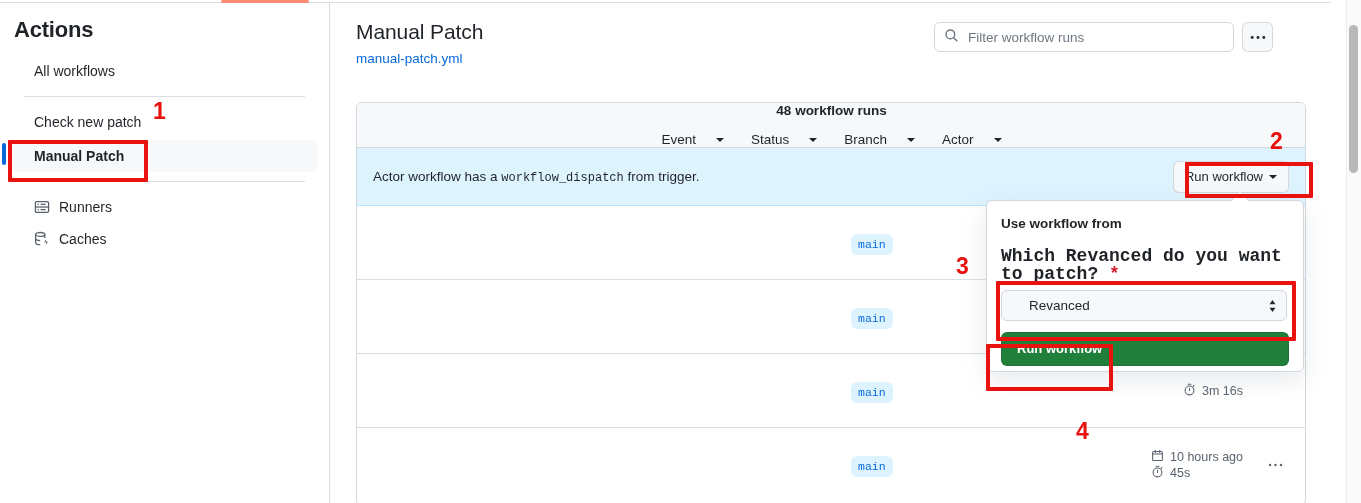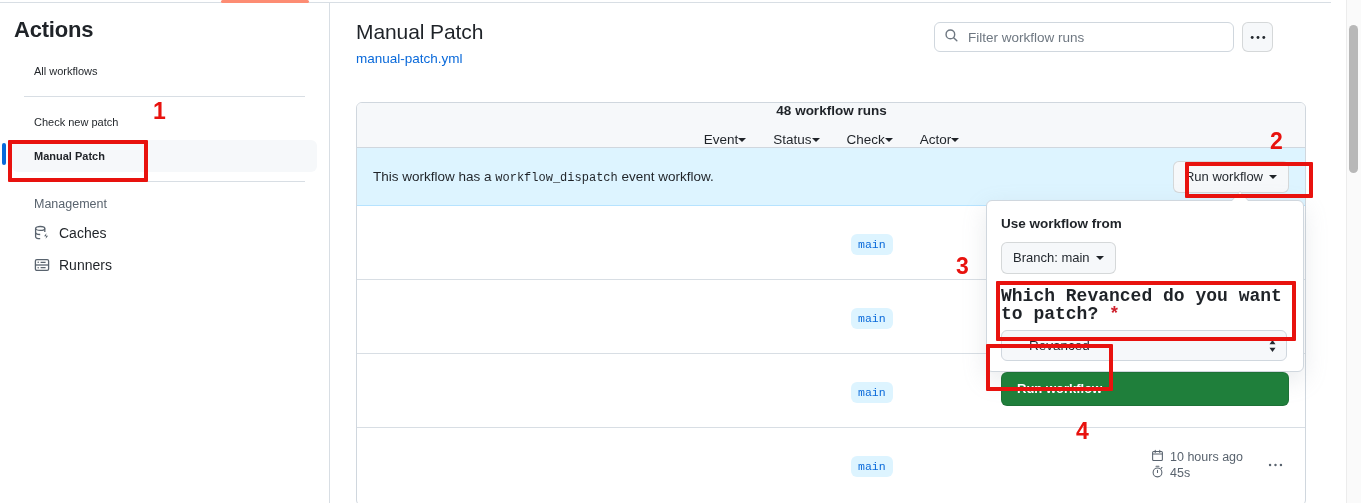--- a/index.html
+++ b/index.html
@@ -37,21 +37,21 @@
     font-size: 22px; font-weight: 700; color: #1f2328; letter-spacing: -0.2px;
   }
   .new-workflow-btn {
     font-size: 12.5px; color: #24292f; background: #f6f8fa;
     border: 1px solid rgba(27,31,36,0.15); border-radius: 6px;
     padding: 5px 12px; line-height: 18px; cursor: pointer; white-space: nowrap;
   }
   .side-list { padding: 0 12px; }
   .side-item {
     position: relative; display: flex; gap: 8px;
-    font-size: 11px; color: #1f2328; border-radius: 6px;
+    font-size: 14px; color: #1f2328; border-radius: 6px;
     padding: 6px 10px; margin: 2px 0; cursor: pointer; line-height: 20px;
   }
   .side-item.selected {
     background: #f6f8fa; font-weight: 600;
   }
   .side-item.selected::before {
     content: ""; position: absolute; left: -10px; top: 3px;
     width: 4px; height: 22px; background: #0969da; border-radius: 6px;
   }
   .side-divider { height: 1px; background: #d8dee4; margin: 9px 12px 9px 12px; }
@@ -98,21 +98,21 @@
   .runs-header {
     height: 45px; background: #f6f8fa; border-bottom: 1px solid #d0d7de;
     display: flex; align-items: center; justify-content: space-between;
     padding: 0 18px 0 19px;
     flex-direction: column;
   }
   .runs-count { font-size: 13.5px; font-weight: 600; color: #1f2328; }
   .filters { display: flex; align-items: center; gap: 27px; }
   .filter-item {
     font-size: 13.5px; color: #1f2328; cursor: pointer;
-    display: inline-flex; align-items: center; gap: 0;
+    display: inline-flex; align-items: center; gap: 20px;
   }
   .caret { width: 0; height: 0; border-left: 4px solid transparent; border-right: 4px solid transparent; border-top: 4px solid #1f2328; display: inline-block; }
 
   .dispatch-banner {
     height: 58px; background: #ddf4ff; border-bottom: 1px solid #b6e3ff;
     display: flex; align-items: center; justify-content: space-between;
     padding: 0 16px 0 16px;
   }
   .dispatch-text { font-size: 13.5px; color: #1f2328; }
   .mono { font-family: "Liberation Mono", "DejaVu Sans Mono", monospace; font-size: 12px; }
@@ -212,45 +212,44 @@
         <span>All workflows</span>
       </div>
       <div class="side-divider"></div>
       <div class="side-item side-item-indent">
         <span>Check new patch</span>
       </div>
       <div class="side-item side-item-indent selected">
         <span>Manual Patch</span>
       </div>
       <div class="side-divider"></div>
-      <div class="side-section-label">Management</div>
+      <div class="side-mgmt">
+        <span class="side-icon">
+          <svg width="16" height="16" viewBox="0 0 16 16" fill="none" stroke="#59636e" stroke-width="1.3">
+            <rect x="1.4" y="2.6" width="13.2" height="10.8" rx="1.4"></rect>
+            <path d="M1.4 8h13.2"></path>
+            <circle cx="4.2" cy="5.3" r="0.75" fill="#59636e" stroke="none"></circle>
+            <circle cx="4.2" cy="10.7" r="0.75" fill="#59636e" stroke="none"></circle>
+            <path d="M6.6 5.3h5M6.6 10.7h5"></path>
+          </svg>
+        </span>
+        <span>Runners</span>
+      </div>
       <div class="side-mgmt">
         <span class="side-icon">
           <svg width="16" height="16" viewBox="0 0 16 16" fill="none" stroke="#59636e" stroke-width="1.3">
             <ellipse cx="6.2" cy="3.4" rx="4.6" ry="1.9"></ellipse>
             <path d="M1.6 3.4v8.4c0 1 2 1.9 4.6 1.9"></path>
             <path d="M10.8 3.4v3.6"></path>
             <path d="M1.6 7.6c0 1 2 1.9 4.6 1.9"></path>
             <path d="M12.4 8.2l-2.3 3h2.1l-.6 2.6 2.5-3.1h-2.1z" fill="#59636e" stroke="none"></path>
           </svg>
         </span>
         <span>Caches</span>
       </div>
-      <div class="side-mgmt">
-        <span class="side-icon">
-          <svg width="16" height="16" viewBox="0 0 16 16" fill="none" stroke="#59636e" stroke-width="1.3">
-            <rect x="1.4" y="2.6" width="13.2" height="10.8" rx="1.4"></rect>
-            <path d="M1.4 8h13.2"></path>
-            <circle cx="4.2" cy="5.3" r="0.75" fill="#59636e" stroke="none"></circle>
-            <circle cx="4.2" cy="10.7" r="0.75" fill="#59636e" stroke="none"></circle>
-            <path d="M6.6 5.3h5M6.6 10.7h5"></path>
-          </svg>
-        </span>
-        <span>Runners</span>
-      </div>
     </div>
   </div>
 
   <div class="main">
     <div class="main-head">
       <div class="page-title">Manual Patch</div>
       <div class="page-sub">manual-patch.yml</div>
     </div>
 
     <div class="search-wrap">
@@ -278,35 +277,35 @@
         <div class="filters">
           <div class="filter-item">
             <span>Event</span>
             <span class="caret"></span>
           </div>
           <div class="filter-item">
             <span>Status</span>
             <span class="caret"></span>
           </div>
           <div class="filter-item">
-            <span>Check</span>
+            <span>Branch</span>
             <span class="caret"></span>
           </div>
           <div class="filter-item">
             <span>Actor</span>
             <span class="caret"></span>
           </div>
         </div>
       </div>
 
       <div class="dispatch-banner">
         <div class="dispatch-text">
-          <span>This workflow has a</span>
+          <span>Actor workflow has a</span>
           <span class="mono">workflow_dispatch</span>
-          <span>event workflow.</span>
+          <span>from trigger.</span>
         </div>
         <div class="run-workflow-btn">
           <span>Run workflow</span>
           <span class="caret"></span>
         </div>
       </div>
 
       <div class="run-row">
         <span class="branch-badge">main</span>
       </div>
@@ -356,24 +355,20 @@
               <circle cx="13.8" cy="2.5" r="1.3"></circle>
           </svg>
         </div>
       </div>
     </div>
   </div>
 
   <div class="dispatch-panel">
     <div class="panel-inner">
       <div class="panel-label">Use workflow from</div>
-      <div class="branch-select">
-        <span>Branch: main</span>
-        <span class="caret"></span>
-      </div>
       <div class="input-label">
         <span>Which Revanced do you want to patch?</span>
         <span class="req-star">*</span>
       </div>
       <div class="native-select">
         <span>Revanced</span>
         <span class="stepper">
           <svg width="9" height="14" viewBox="0 0 10 16" fill="#24292f">
             <path d="M5 1.2L8.4 6H1.6z"></path>
               <path d="M5 14.8L1.6 10h6.8z"></path>

